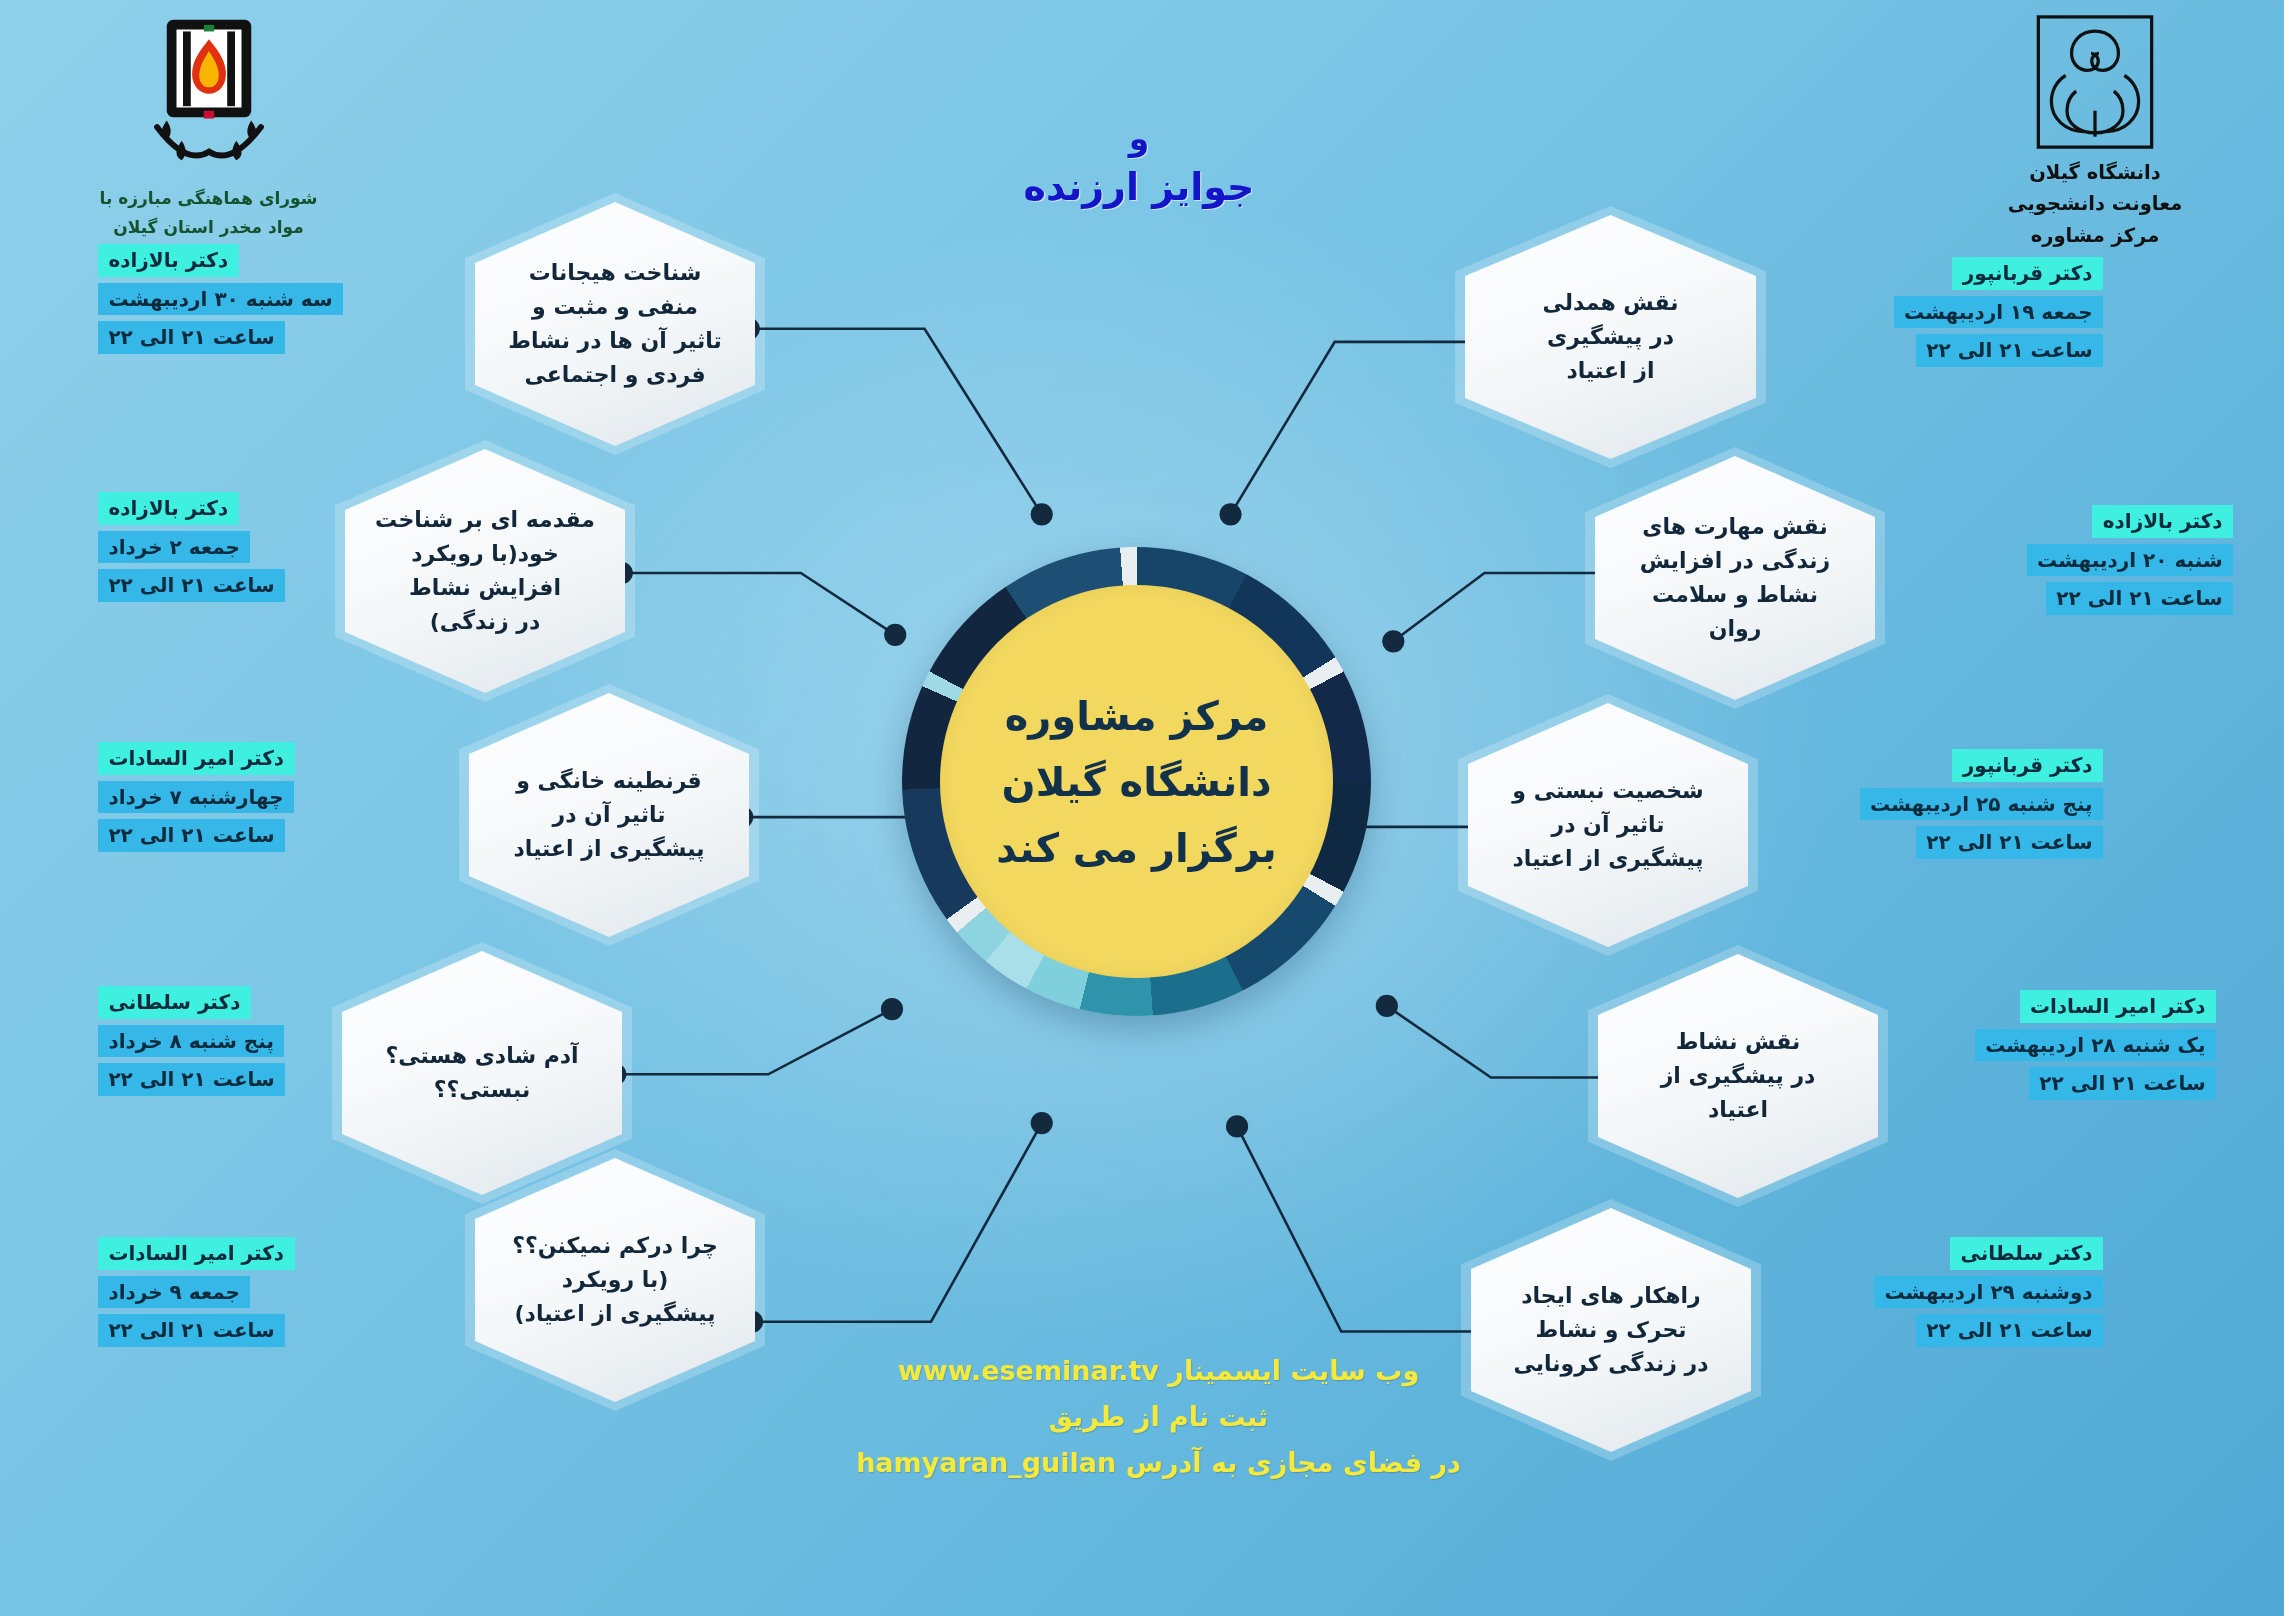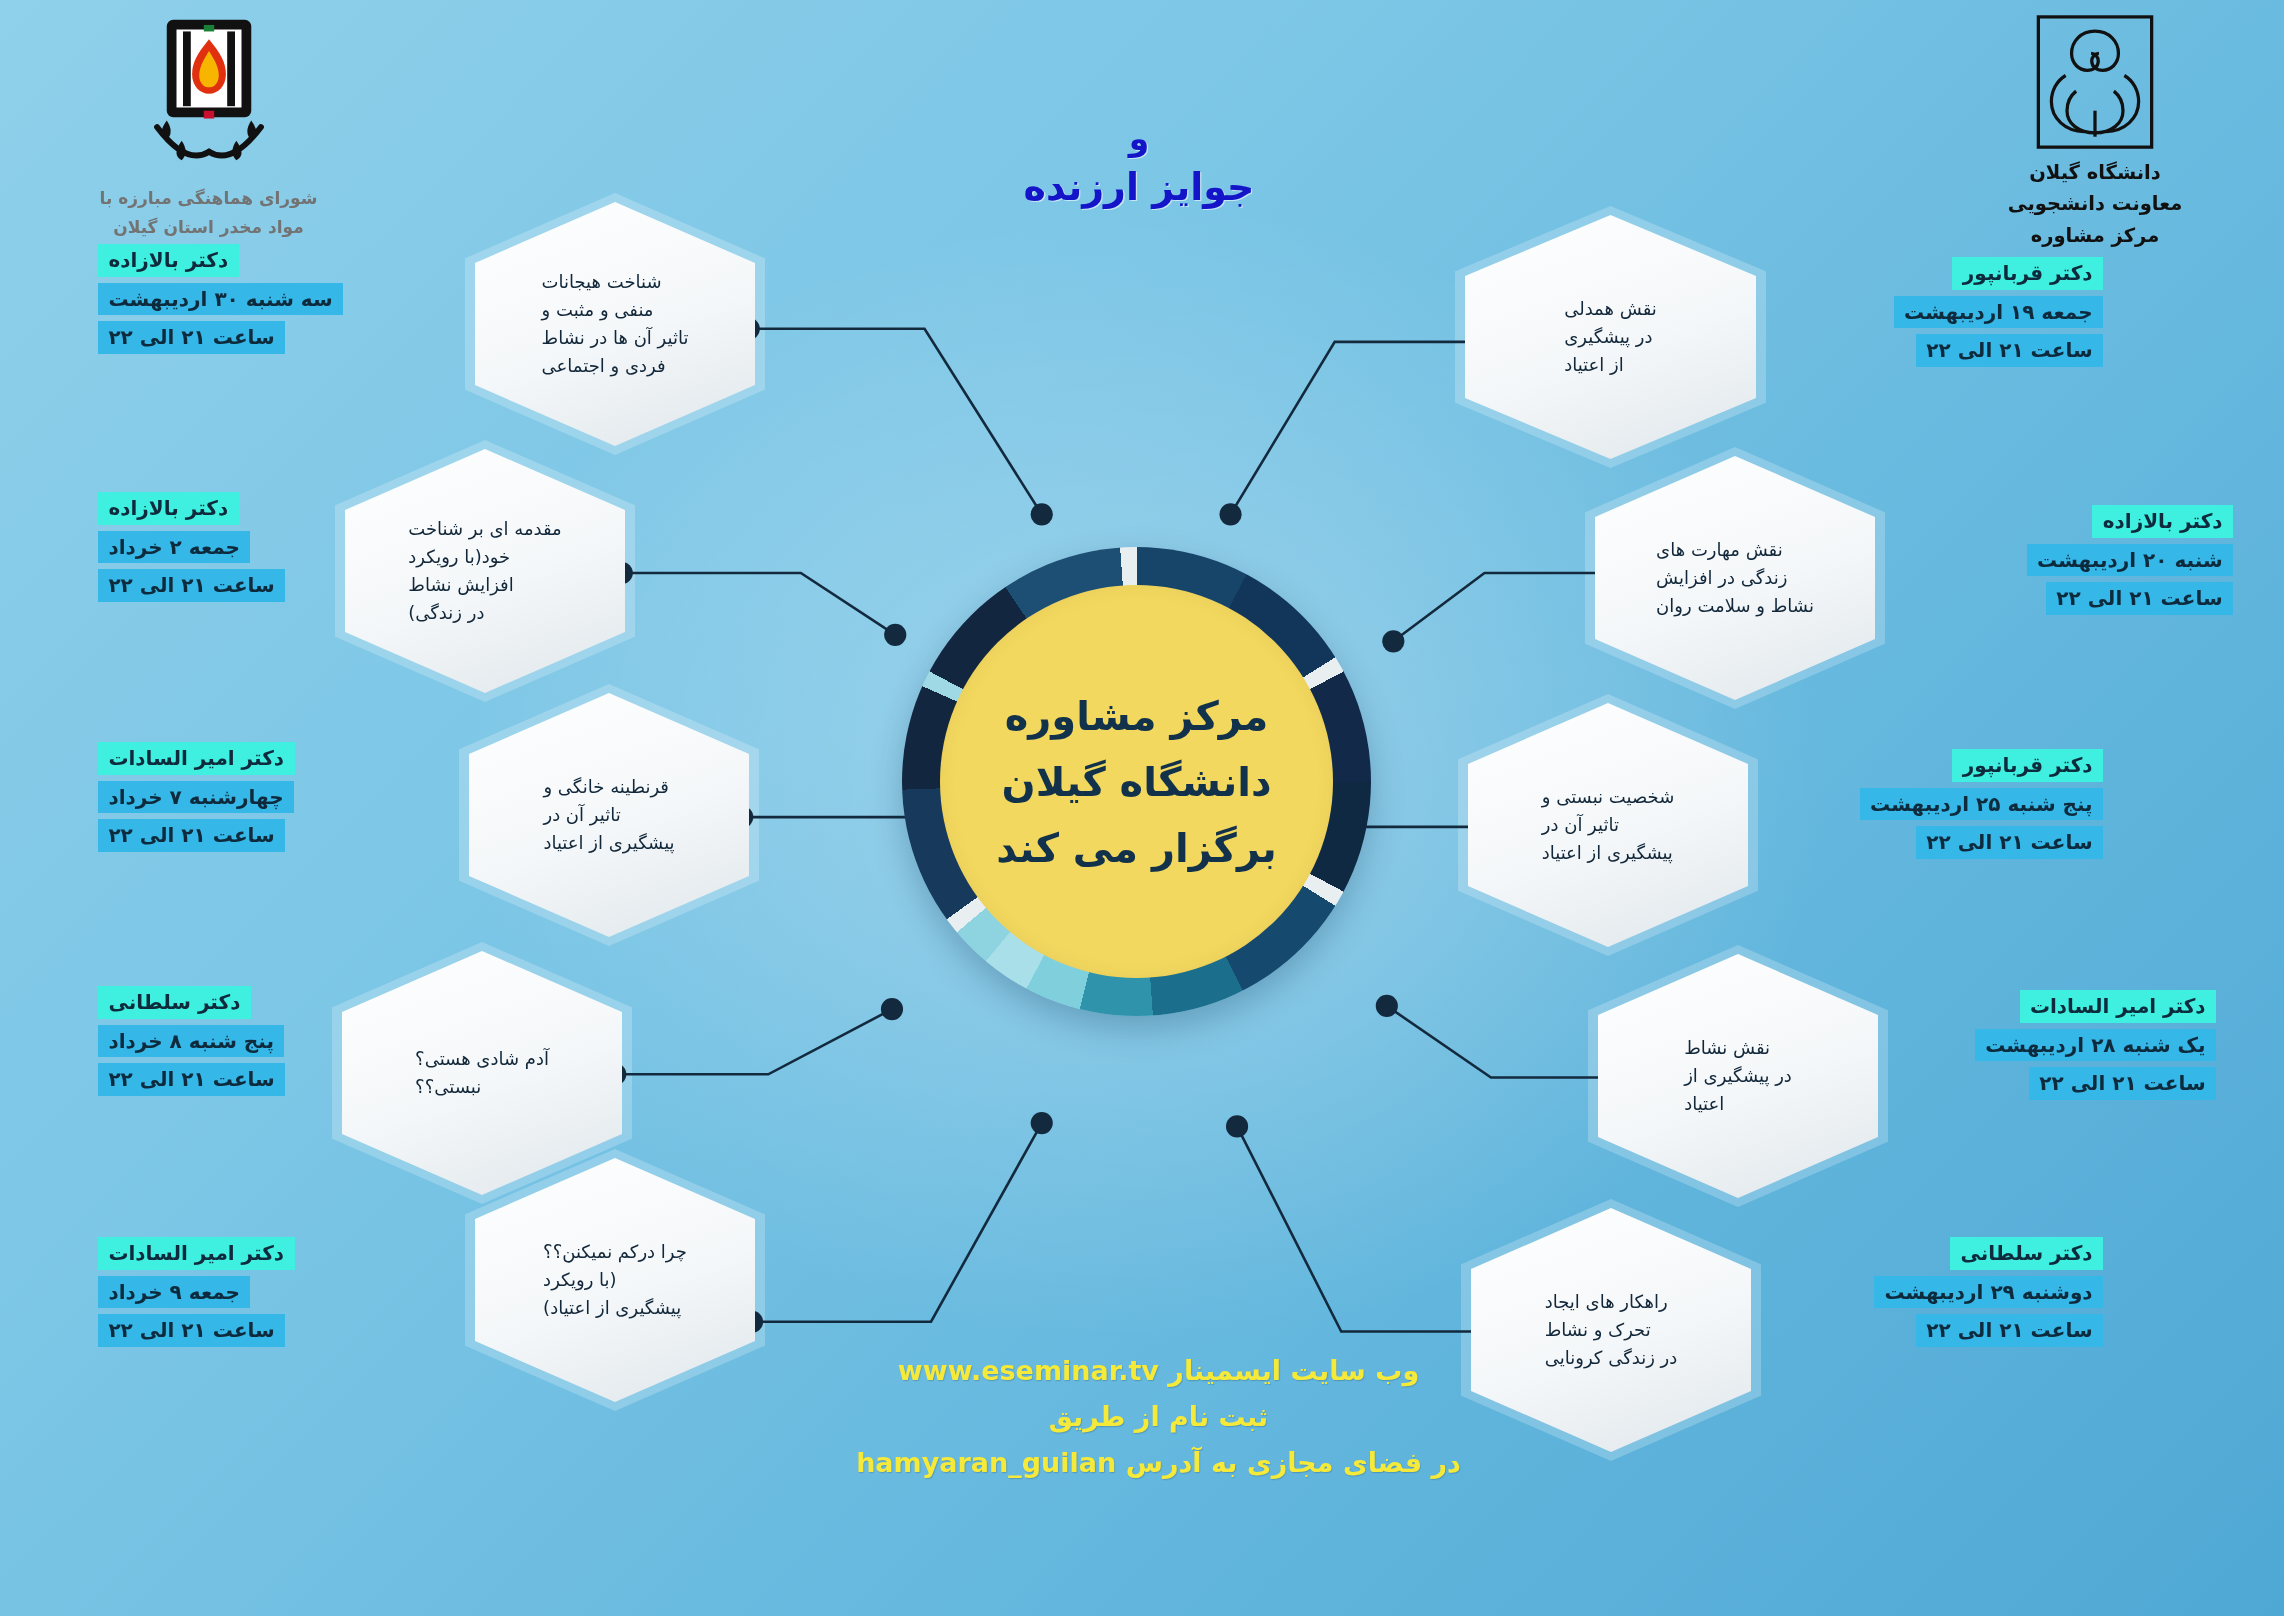--- a/index.html
+++ b/index.html
@@ -10,21 +10,21 @@
     overflow:hidden;position:relative;
   }
   
   .bg-glow{position:absolute;left:50%;top:48%;width:1563px;height:1302px;transform:translate(-50%,-50%);
     background:radial-gradient(ellipse at center, rgba(255,255,255,0.30) 0%, rgba(255,255,255,0.0) 62%);
     pointer-events:none;}
 
   
   .logo-left{position:absolute;left:26px;top:13px;width:365px;text-align:center;}
   .logo-left .mark{width:156px;height:169px;margin:0 auto;position:relative;}
-  .logo-left .cap{color:#737373;font-size:17px;line-height:1.5;font-weight:bold;margin-top:3.9px;}
+  .logo-left .cap{color:#14532d;font-size:17px;line-height:1.5;font-weight:bold;margin-top:3.9px;}
   .logo-right{position:absolute;right:39px;top:13px;width:300px;text-align:center;}
   .logo-right .cap{color:#111;font-size:19.5px;line-height:1.5;font-weight:bold;margin-top:2.6px;}
 
   
   .headline{position:absolute;left:885px;top:117px;width:508px;text-align:center;}
   .headline div{font-size:38px;font-weight:bold;color:#1414c8;line-height:1.35;
     text-shadow:1.3px 1.3px 0 rgba(255,255,255,0.55);}
   .headline .small{font-size:33px;}
 
   
@@ -66,21 +66,21 @@
     display:flex;align-items:center;justify-content:center;
     box-shadow:0 9px 19.5px rgba(0,40,70,.18);
   }
   .hex .outline{
     position:absolute;left:-10.4px;top:-9px;right:-10.4px;bottom:-9px;
     clip-path:polygon(50% 0%,100% 25%,100% 75%,50% 100%,0% 75%,0% 25%);
     background:rgba(255,255,255,0.22);
     z-index:-1;
   }
   .hex .label{
-    text-align:left;color:#12283a;font-size:18px;line-height:1.55;font-weight:normal;
+    text-align:center;color:#12283a;font-size:22px;line-height:1.55;font-weight:bold;
     padding:0 29px;direction:rtl;
   }
 
   
   .info{position:absolute;width:286px;display:flex;flex-direction:column;gap:5.9px;}
   .info .line{padding:3.9px 10.4px;font-size:20px;font-weight:bold;color:#0e2b3d;line-height:1.25;white-space:nowrap;}
   .info .l1{background:#3ff0e0;align-self:flex-start;}
   .info .l2{background:#35b7e8;align-self:flex-start;}
   .info .l3{background:#35b7e8;align-self:flex-start;}
   .info.right-align{align-items:flex-end;}

